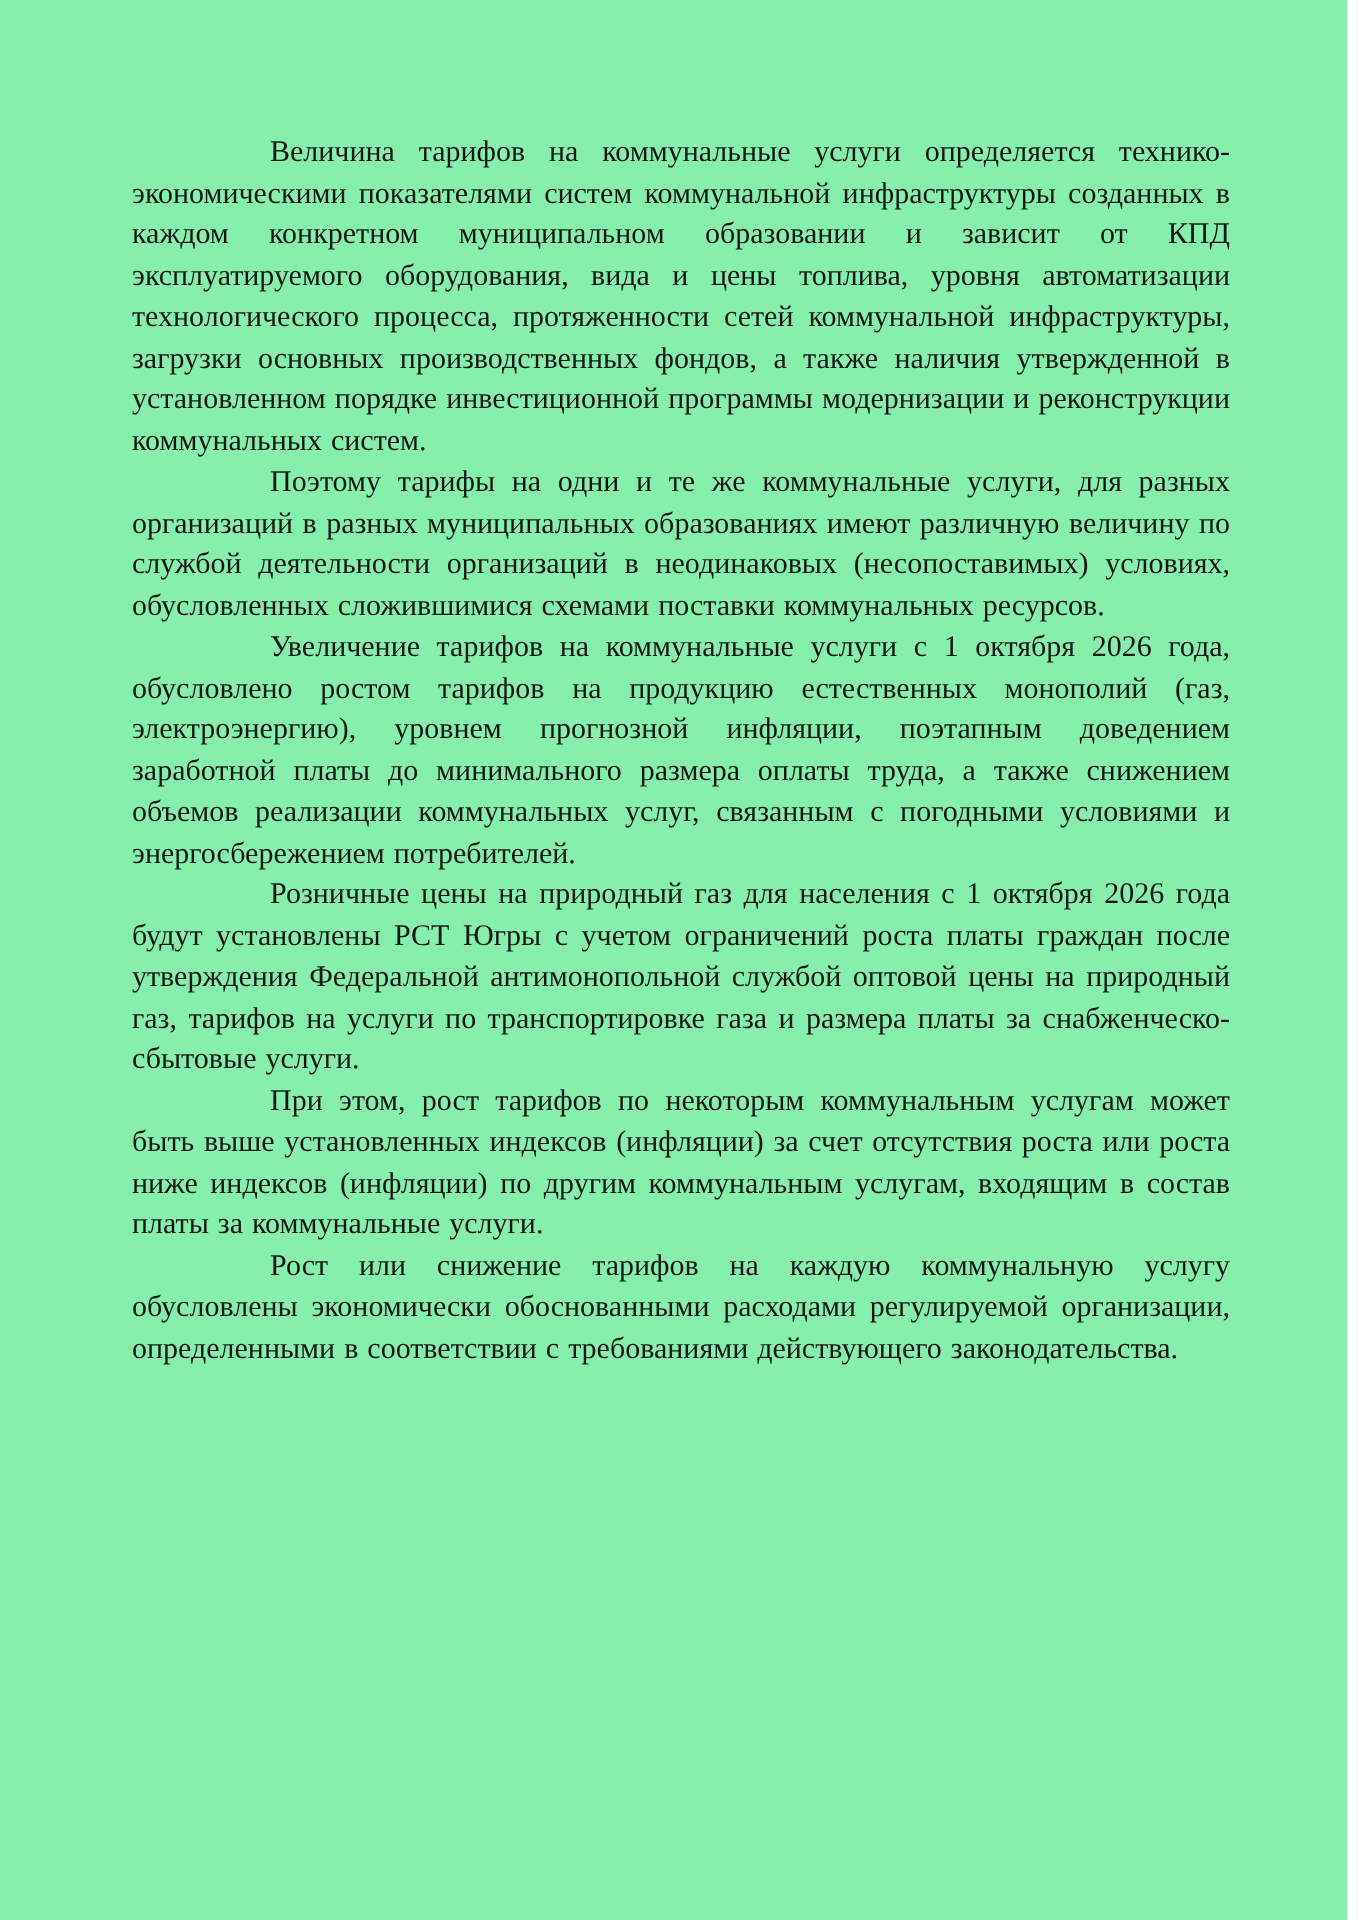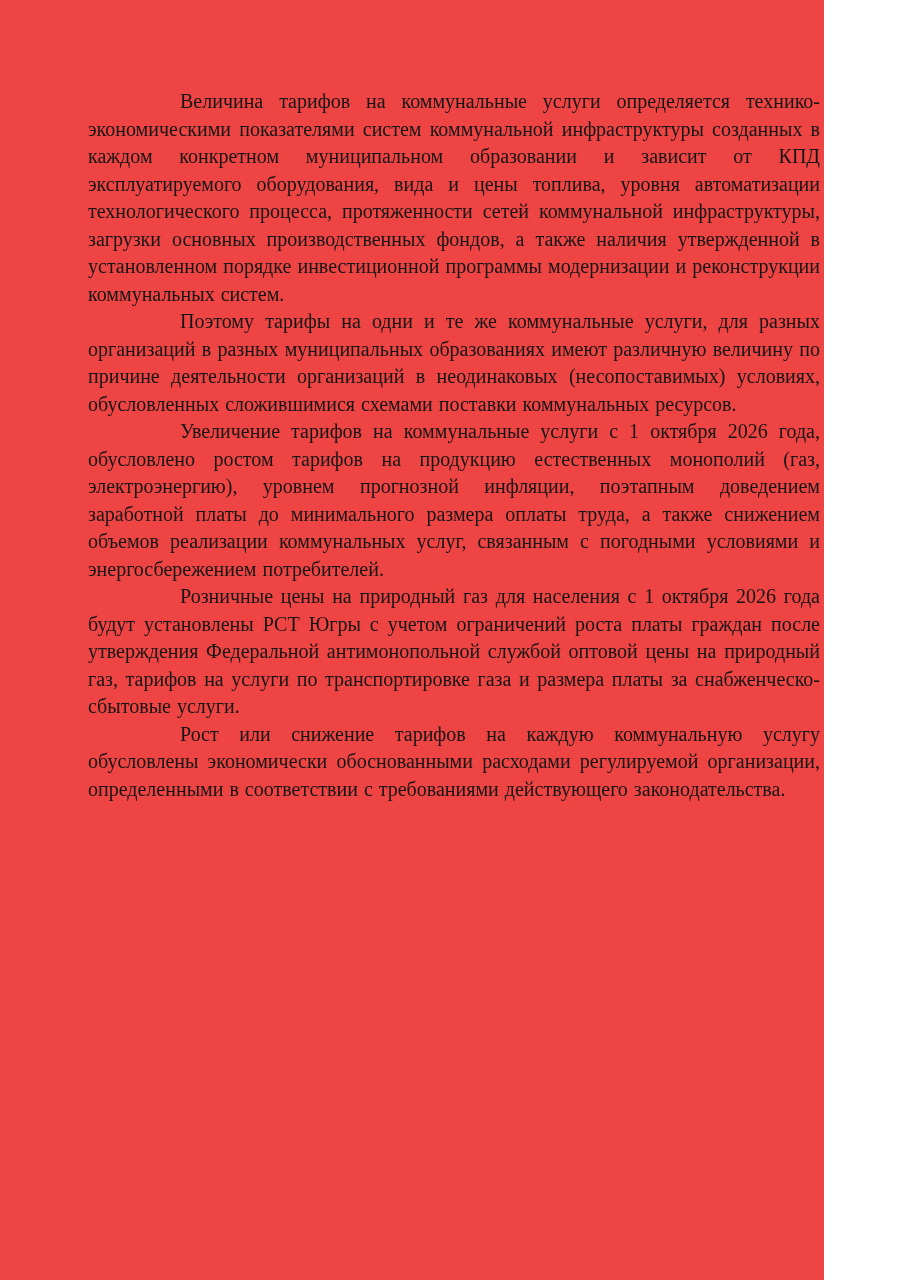--- a/index.html
+++ b/index.html
@@ -2,23 +2,23 @@
 <html><head>
 <meta charset="utf-8">
 <style>
   html, body {
     margin: 0;
     padding: 0;
     background: #ffffff;
   }
   .page {
     position: relative;
-    width: 824px;
+    width: 898px;
     height: 1280px;
-    background: #ef4444;
+    background: #86efac;
     box-sizing: border-box;
     padding: 88px 85px 0 88px;
     overflow: hidden;
   }
   .doc-body {
     width: 732px;
     font-family: "Liberation Serif", "DejaVu Serif", serif;
     font-size: 20px;
     line-height: 27.5px;
     color: #161616;
@@ -30,18 +30,19 @@
     text-indent: 92px;
     word-spacing: 1px;
   }
 </style>
 </head>
 <body>
 
 <div class="page">
   <div class="doc-body">
     <p>Величина тарифов на коммунальные услуги определяется технико-экономическими показателями систем коммунальной инфраструктуры созданных в каждом конкретном муниципальном образовании и зависит от КПД эксплуатируемого оборудования, вида и цены топлива, уровня автоматизации технологического процесса, протяженности сетей коммунальной инфраструктуры, загрузки основных производственных фондов, а также наличия утвержденной в установленном порядке инвестиционной программы модернизации и реконструкции коммунальных систем.</p>
-    <p>Поэтому тарифы на одни и те же коммунальные услуги, для разных организаций в разных муниципальных образованиях имеют различную величину по причине деятельности организаций в неодинаковых (несопоставимых) условиях, обусловленных сложившимися схемами поставки коммунальных ресурсов.</p>
+    <p>Поэтому тарифы на одни и те же коммунальные услуги, для разных организаций в разных муниципальных образованиях имеют различную величину по службой деятельности организаций в неодинаковых (несопоставимых) условиях, обусловленных сложившимися схемами поставки коммунальных ресурсов.</p>
     <p>Увеличение тарифов на коммунальные услуги с 1 октября 2026 года, обусловлено ростом тарифов на продукцию естественных монополий (газ, электроэнергию), уровнем прогнозной инфляции, поэтапным доведением заработной платы до минимального размера оплаты труда, а также снижением объемов реализации коммунальных услуг, связанным с погодными условиями и энергосбережением потребителей.</p>
     <p>Розничные цены на природный газ для населения с 1 октября 2026 года будут установлены РСТ Югры с учетом ограничений роста платы граждан после утверждения Федеральной антимонопольной службой оптовой цены на природный газ, тарифов на услуги по транспортировке газа и размера платы за снабженческо-сбытовые услуги.</p>
+    <p>При этом, рост тарифов по некоторым коммунальным услугам может быть выше установленных индексов (инфляции) за счет отсутствия роста или роста ниже индексов (инфляции) по другим коммунальным услугам, входящим в состав платы за коммунальные услуги.</p>
     <p>Рост или снижение тарифов на каждую коммунальную услугу обусловлены экономически обоснованными расходами регулируемой организации, определенными в соответствии с требованиями действующего законодательства.</p>
   </div>
 </div>
 
 </body></html>

